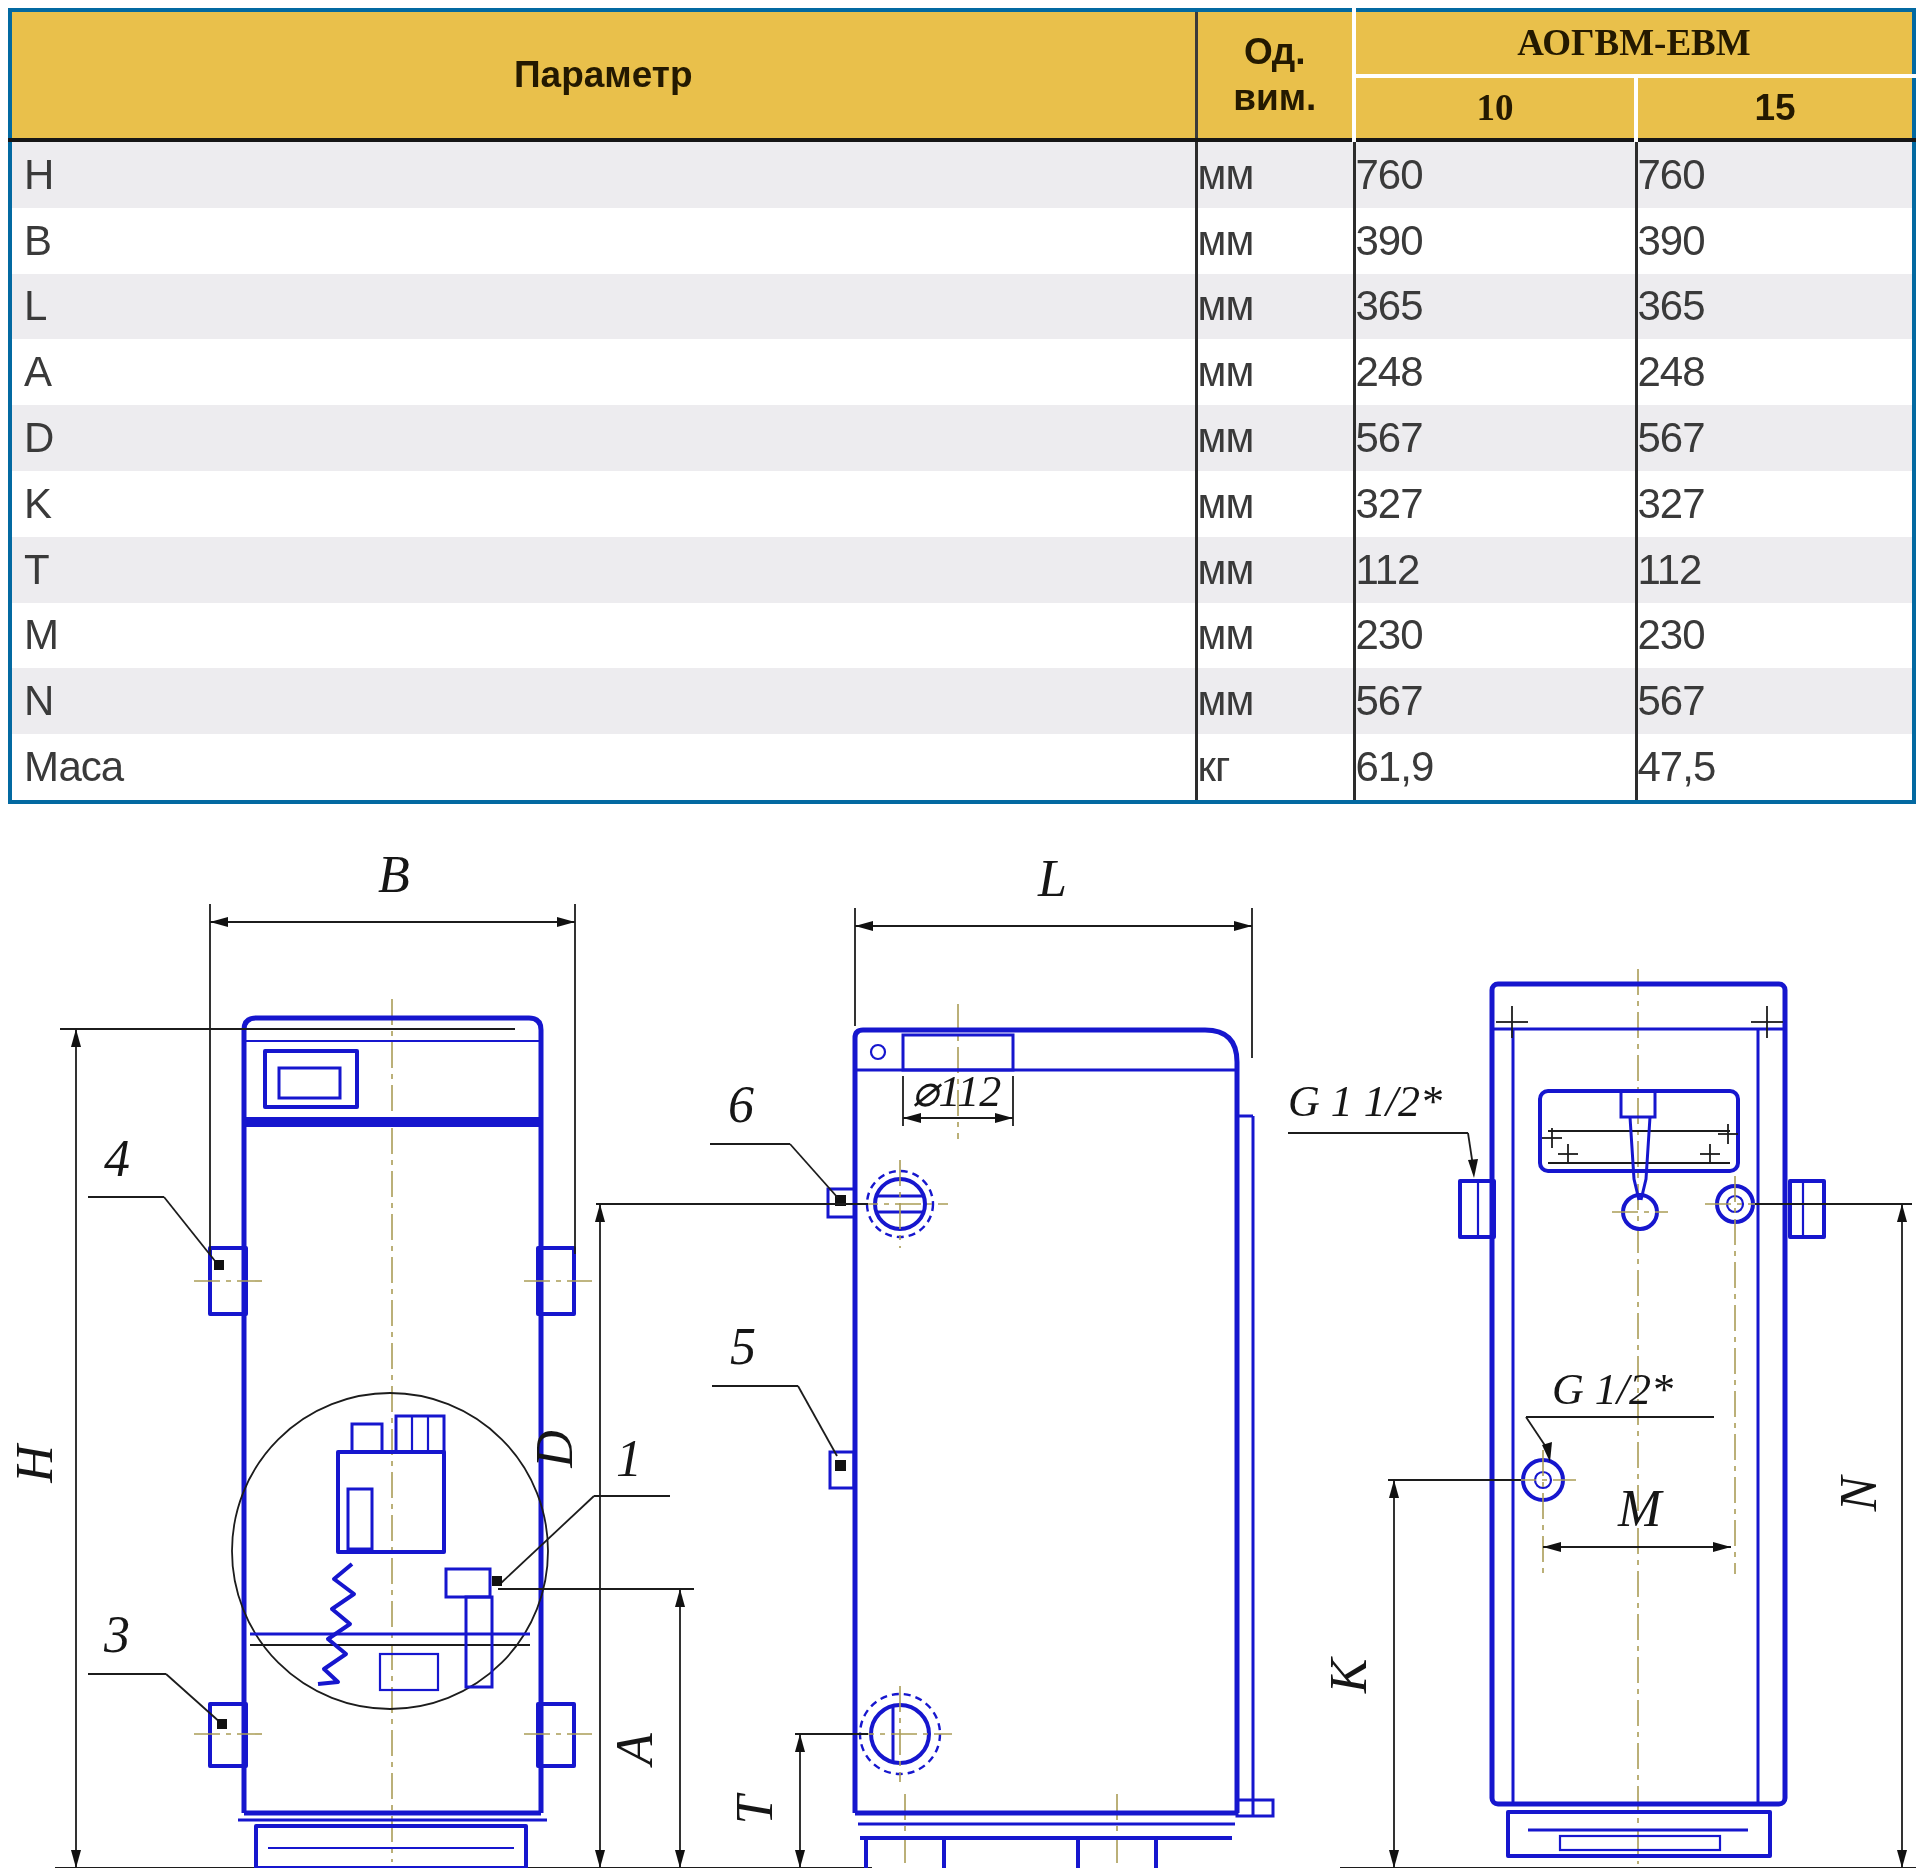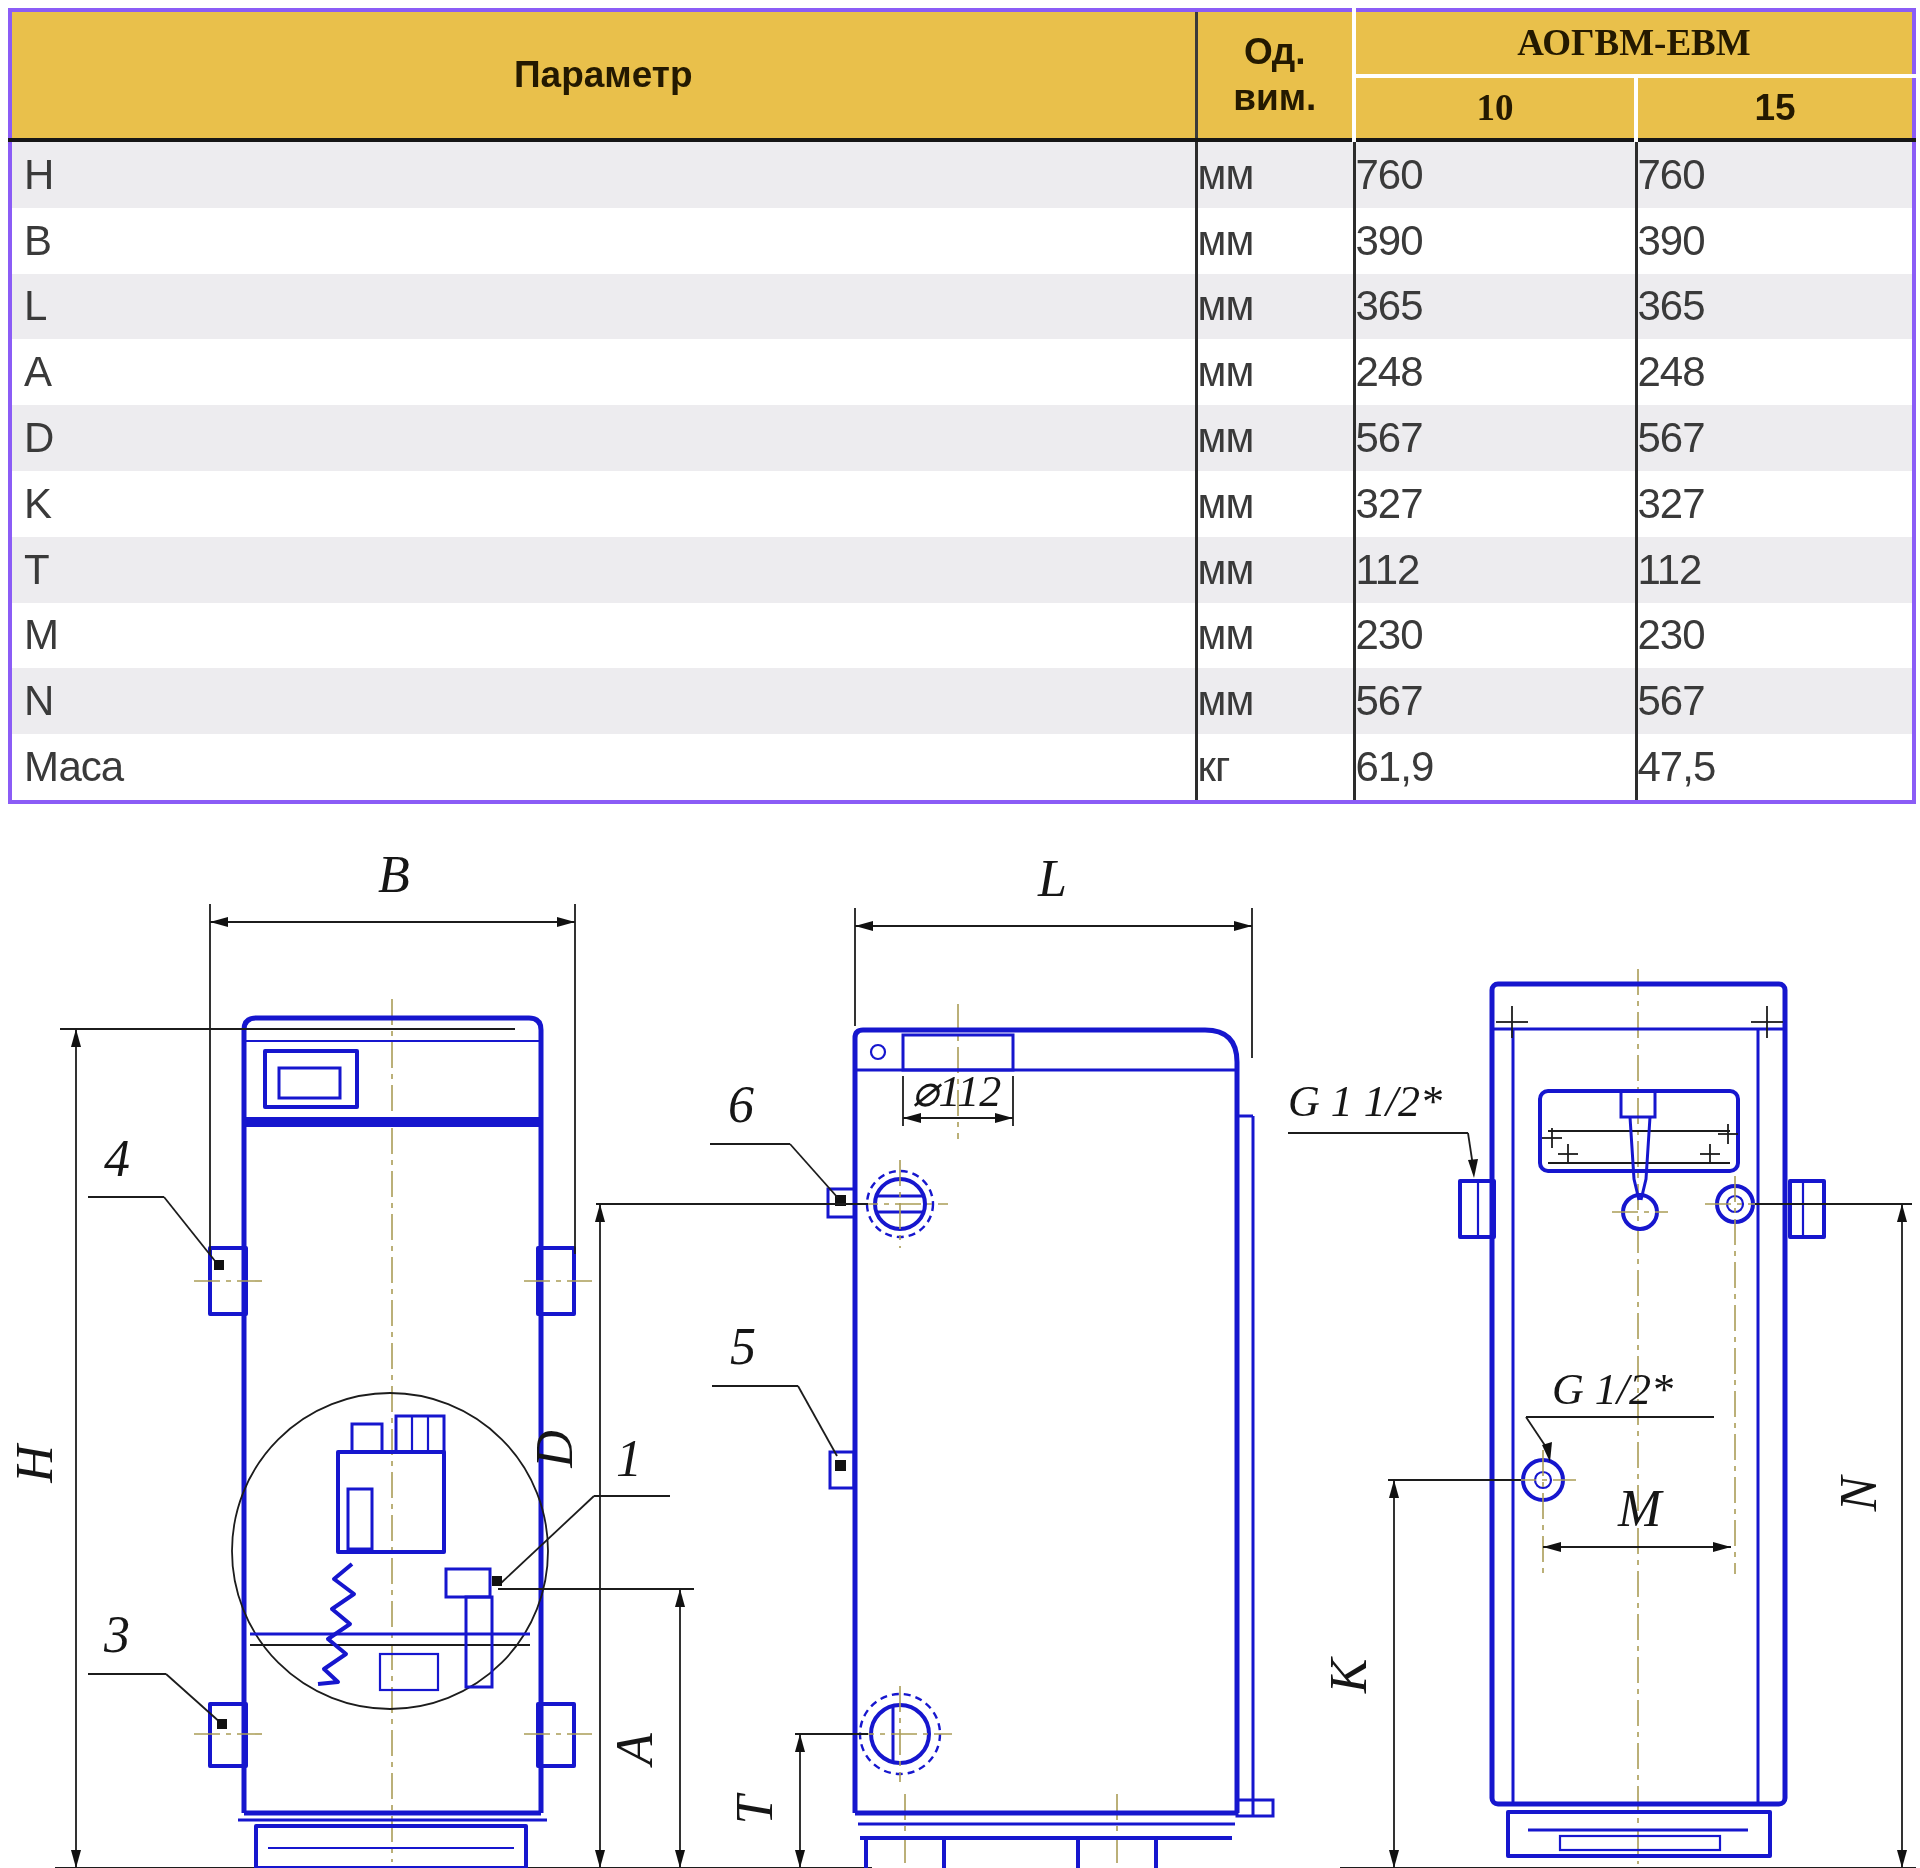--- a/index.html
+++ b/index.html
@@ -2,21 +2,21 @@
 <html><head>
 <meta charset="utf-8">
 <style>
   html,body{margin:0;padding:0;background:#fff;}
   .page{width:1920px;height:1868px;background:#fff;position:relative;
         font-family:"Liberation Sans",sans-serif;overflow:hidden;}
 
   
   table.spec{border-collapse:collapse;table-layout:fixed;
              width:1904px;margin:8px 0 0 8px;
-             border:4px solid #8b5cf6;}
+             border:4px solid #0369a1;}
   table.spec col.c-param{width:1186px;}
   table.spec col.c-unit {width:158px;}
   table.spec col.c-10   {width:282px;}
   table.spec col.c-12   {width:278px;}
   table.spec th{background:#E9C04B;color:#241900;font-weight:bold;
                 font-size:37px;text-align:center;padding:0;line-height:1.25;}
   th.h-param{border-right:3px solid #3a3a3a;}
   th.h-unit {border-right:4px solid #fff;}
   th.h-series{border-bottom:4px solid #fff;height:62px;font-family:Liberation Serif, serif;}
   th.h-10{border-right:4px solid #fff;height:60px;font-family:Liberation Serif, serif;}

